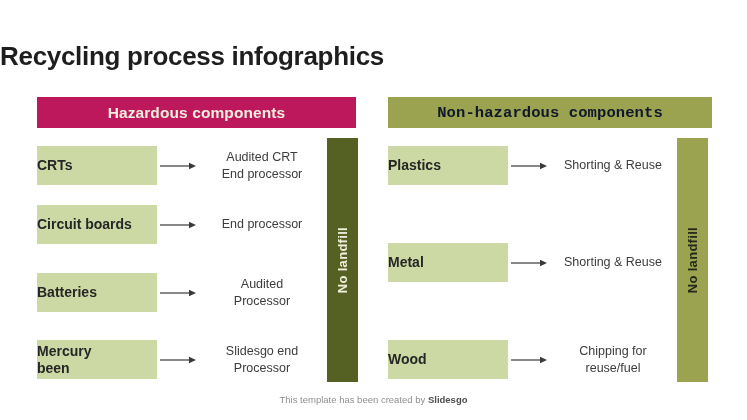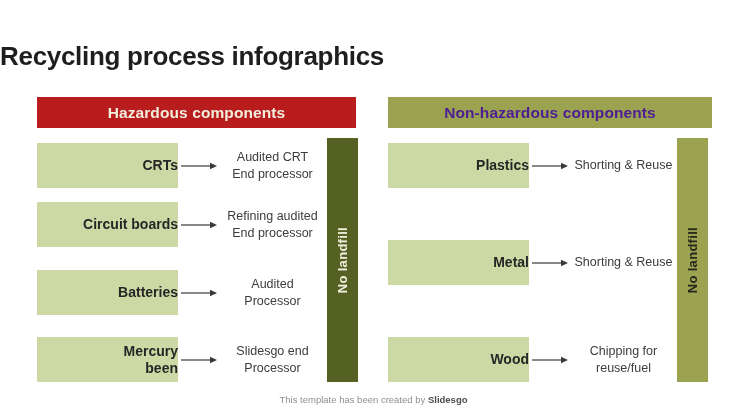--- a/index.html
+++ b/index.html
@@ -9,29 +9,29 @@
   }
   .title{
     position:absolute;left:0;top:41px;width:100%;
     font-size:26px;font-weight:800;color:#1e1e1e;letter-spacing:-0.3px;
   }
   .hdr{
     position:absolute;top:97px;height:31px;
     display:flex;align-items:center;justify-content:center;
     font-size:15.5px;font-weight:700;letter-spacing:0.1px;
   }
-  .hdr-left{left:37px;width:319px;background:#b91c1c;color:#f1eede;justify-content:center;}
-  .hdr-right{left:388px;width:324px;background:#9ba351;color:#4c1d95;}
+  .hdr-left{left:37px;width:319px;background:#be185d;color:#f1eede;justify-content:center;}
+  .hdr-right{left:388px;width:324px;background:#9ba351;color:#0f172a;font-family:Liberation Mono, monospace;}
   .row{position:absolute;display:flex;align-items:center;height:45px;width:288px;}
   .row-l{left:37px;}
   .row-r{left:388px;}
   .itembox{
-    width:120px;height:45px;flex:none;background:#cdd9a4;
-    display:flex;flex-direction:column;align-items:flex-end;justify-content:center;
-    font-weight:700;font-size:14px;color:#262626;line-height:1.15;text-align:center;padding-left:21px;
+    width:120px;height:39px;flex:none;background:#cdd9a4;
+    display:flex;flex-direction:column;align-items:flex-start;justify-content:center;
+    font-weight:700;font-size:14px;color:#262626;line-height:1.15;text-align:center;
   }
   .arrowcell{width:42px;flex:none;display:flex;align-items:center;justify-content:center;}
   .result{
     flex:1;text-align:center;font-size:12.5px;color:#3c3c3c;line-height:1.3;
   }
   .vbar{
     position:absolute;top:138px;width:31px;height:244px;
     display:flex;align-items:center;justify-content:center;
   }
   .vbar-left{left:327px;background:#556122;color:#f1eede;}
@@ -79,21 +79,20 @@
       <div>Circuit boards</div>
       <div></div>
     </div>
     <div class="arrowcell">
       <svg width="36" height="10" viewBox="0 0 36 10">
           <line x1="0" y1="5" x2="29" y2="5" stroke="#3a3a3a" stroke-width="1.2"></line>
           <polygon points="29,1.8 36,5 29,8.2" fill="#3a3a3a"></polygon>
         </svg>
     </div>
     <div class="result">
-      <div>Refining audited</div>
       <div>End processor</div>
     </div>
   </div>
 
   <div class="row row-l" style="top:270px">
     <div class="itembox">
       <div>Batteries</div>
       <div></div>
     </div>
     <div class="arrowcell">

